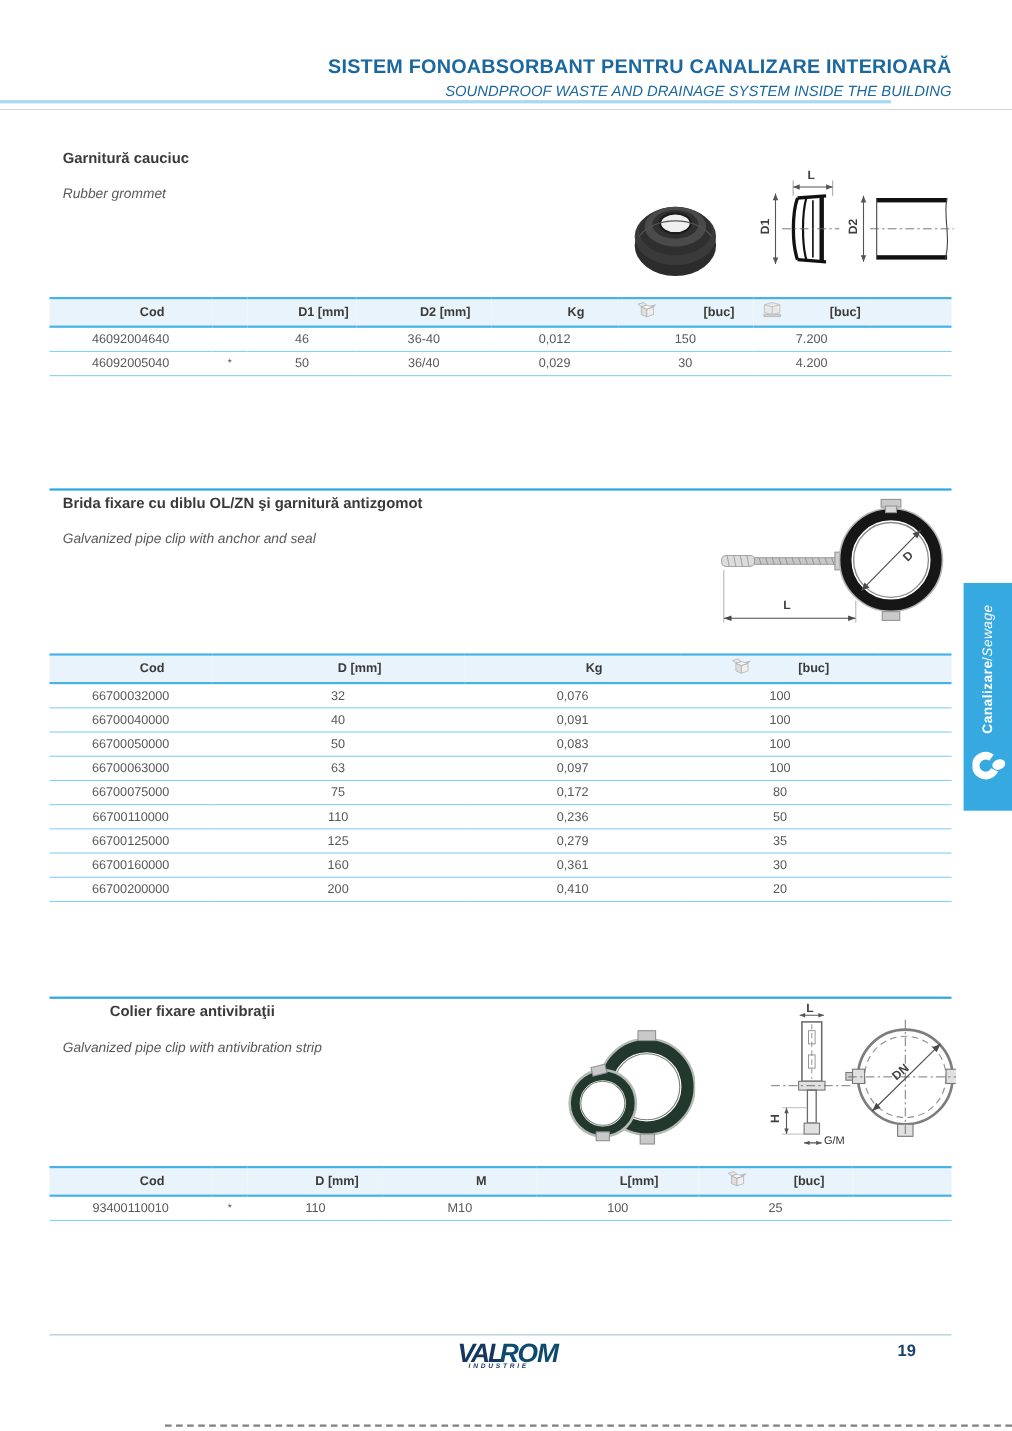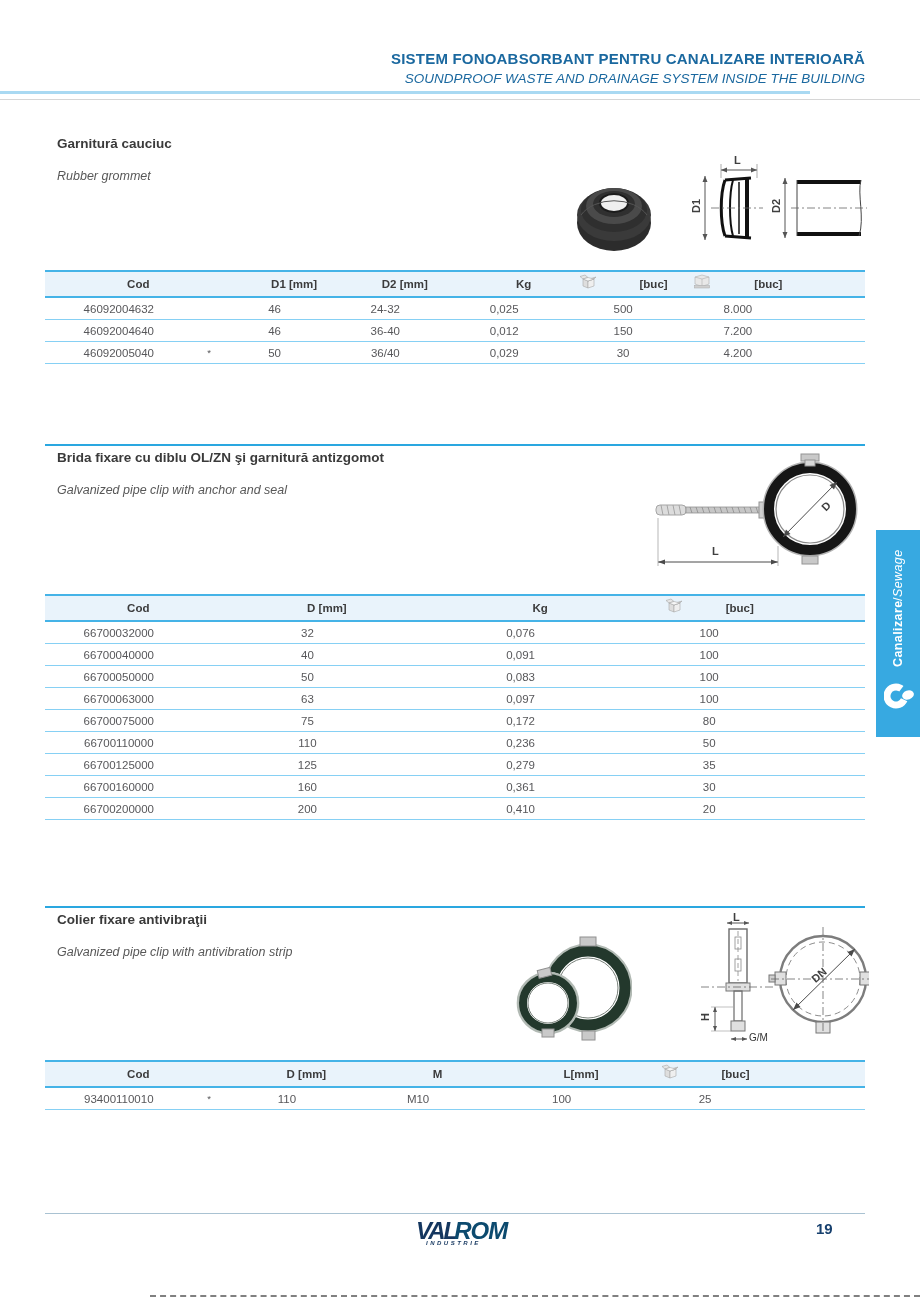--- a/index.html
+++ b/index.html
@@ -3,28 +3,28 @@
 <meta charset="utf-8">
 <style>
   html,body { margin:0; padding:0; }
   body {
     width:920px; height:1301px; position:relative; background:#ffffff;
     font-family:"Liberation Sans", sans-serif; color:#58585a; overflow:hidden;
   }
 
   
   .hdr-text { position:absolute; top:50px; right:55px; text-align:right; }
-  .hdr-title { font-size:15px; font-weight:bold; color:#1a689f; letter-spacing:.2px; }
+  .hdr-title { font-size:18px; font-weight:bold; color:#1a689f; letter-spacing:.2px; }
   .hdr-sub   { font-size:13.5px; font-style:italic; color:#1a689f; margin-top:4px; }
   .hdr-rule-blue { position:absolute; top:91px; left:0; width:810px; height:3px; background:#a9d9f2; }
   .hdr-rule-gray { position:absolute; top:99px; left:0; width:920px; height:1px; background:#d6d6d6; }
 
   
   .sec-head { position:absolute; left:57px; }
-  .sec-title { font-size:13.5px; font-weight:bold; color:#3a3a3a; }
+  .sec-title { font-size:13.5px; font-weight:bold; color:#3a3a3a;text-align:center; }
   .sec-sub   { font-size:12.5px; font-style:italic; color:#585858; margin-top:18px; }
   .divider { position:absolute; left:45px; width:820px; height:2px; background:#2aa7e0; }
 
   
   .ptable { position:absolute; left:45px; width:820px; border-collapse:collapse;
             table-layout:fixed; font-size:11.5px; }
   .ptable th { background:#e9f3fb; border-top:2px solid #45b3e7; border-bottom:2px solid #45b3e7;
                color:#3b3b3c; font-weight:bold; height:24px; text-align:center; padding:0; }
   .ptable td { border-bottom:1.5px solid #86d0f4; color:#57575a; height:21px;
                text-align:center; padding:0; }
@@ -152,30 +152,20 @@
               <polygon points="2,3 9,1 16,3 16,10 9,12.5 2,10" fill="#e8e8e8" stroke="#b0b0b0" stroke-width="0.6"></polygon>
               <polyline points="2,3 9,5 16,3" fill="none" stroke="#b0b0b0" stroke-width="0.6"></polyline>
               <line x1="9" y1="5" x2="9" y2="12.5" stroke="#b0b0b0" stroke-width="0.6"></line>
               <rect x="1.5" y="11.5" width="15" height="2.5" fill="#cfcfcf" stroke="#a8a8a8" stroke-width="0.5"></rect>
             </svg></span><span class="hdr-label">[buc]</span></th>
         <th></th>
       </tr>
     </thead>
     <tbody>
       <tr>
-        <td>46092004632</td>
-        <td class="star-cell"></td>
-        <td>46</td>
-        <td>24-32</td>
-        <td>0,025</td>
-        <td>500</td>
-        <td>8.000</td>
-        <td></td>
-      </tr>
-      <tr>
         <td>46092004640</td>
         <td class="star-cell"></td>
         <td>46</td>
         <td>36-40</td>
         <td>0,012</td>
         <td>150</td>
         <td>7.200</td>
         <td></td>
       </tr>
       <tr>

